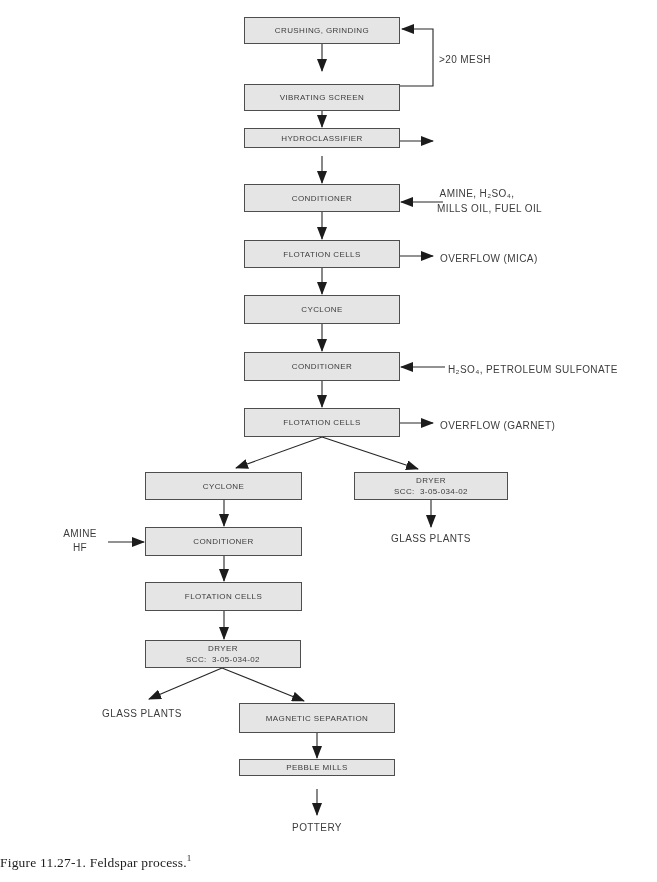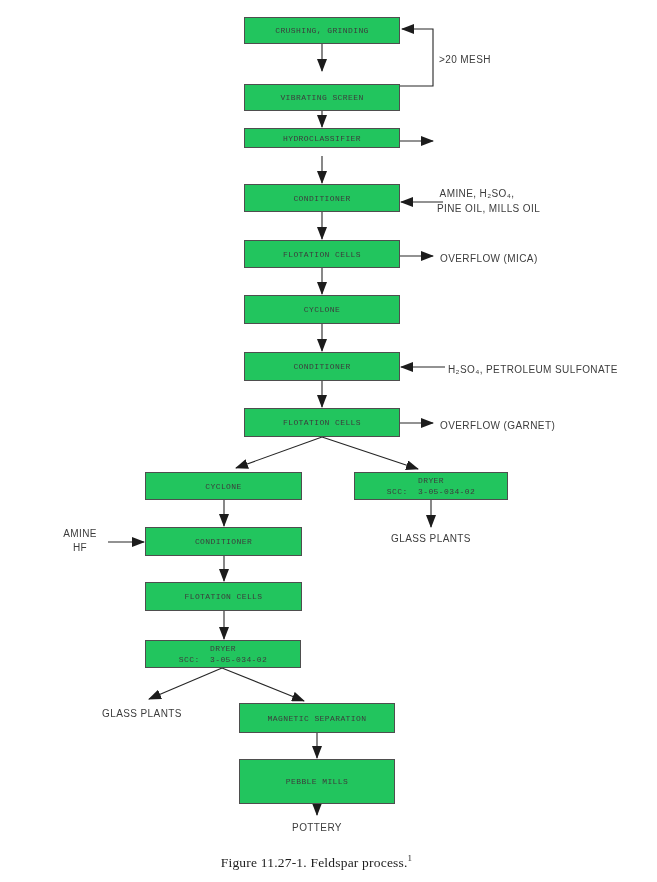--- a/index.html
+++ b/index.html
@@ -3,33 +3,33 @@
 <meta charset="utf-8">
 <style>
   html,body{margin:0;padding:0;background:#ffffff;}
   .stage{
     position:relative;width:657px;height:882px;background:#ffffff;overflow:hidden;
     font-family:"Liberation Sans", sans-serif;
   }
   .wires{position:absolute;left:0;top:0;}
   .wires line,.wires polyline{stroke:#262626;stroke-width:1.1;fill:none;}
   .node{
-    position:absolute;box-sizing:border-box;border:1px solid #4e4e4e;background:#22c55e;
+    position:absolute;box-sizing:border-box;border:1px solid #4e4e4e;background:#e5e5e5;
     display:flex;flex-direction:column;align-items:center;justify-content:center;
-    font-size:8px;letter-spacing:0.4px;color:#3c3c3c;text-align:center;line-height:11px;font-family:Liberation Mono, monospace;
+    font-size:8px;letter-spacing:0.4px;color:#3c3c3c;text-align:center;line-height:11px;
   }
   .node .scc{white-space:pre;}
   .ann{
     position:absolute;font-size:10px;letter-spacing:0.4px;color:#3c3c3c;
     line-height:15px;white-space:nowrap;
   }
   .ann.center{text-align:center;}
   .ann.tight{line-height:14px;}
   .caption{
-    position:absolute;left:0;top:853px;width:633px;text-align:center;
+    position:absolute;left:0;top:853px;width:633px;text-align:left;
     font-family:"Liberation Serif", serif;font-size:13.5px;color:#1d1d1d;letter-spacing:0.2px;
   }
   .caption sup{font-size:9px;}
 </style>
 </head>
 <body>
 
 <div class="stage">
 
   <svg class="wires" width="657" height="882" viewBox="0 0 657 882">
@@ -113,30 +113,30 @@
   </div>
 
   <div class="node" style="left:354px;top:472px;width:154px;height:28px">
     <span>DRYER</span>
     <span class="scc">SCC:  3-05-034-02</span>
   </div>
 
   <div class="node" style="left:239px;top:703px;width:156px;height:30px">
     <span>MAGNETIC SEPARATION</span>
   </div>
-  <div class="node" style="left:239px;top:759px;width:156px;height:45px">
+  <div class="node" style="left:239px;top:759px;width:156px;height:17px">
     <span>PEBBLE MILLS</span>
   </div>
 
   <div class="ann" style="left:439px;top:52px">&gt;20 MESH</div>
 
 
   <div class="ann center" style="left:437px;top:186px;width:80px">
     <div>AMINE, H₂SO₄,</div>
-    <div>PINE OIL, MILLS OIL</div>
+    <div>MILLS OIL, FUEL OIL</div>
   </div>
 
   <div class="ann" style="left:440px;top:251px">OVERFLOW (MICA)</div>
 
   <div class="ann" style="left:448px;top:362px">H₂SO₄, PETROLEUM SULFONATE</div>
 
   <div class="ann" style="left:440px;top:418px">OVERFLOW (GARNET)</div>
 
   <div class="ann center" style="left:354px;top:531px;width:154px">GLASS PLANTS</div>
 

